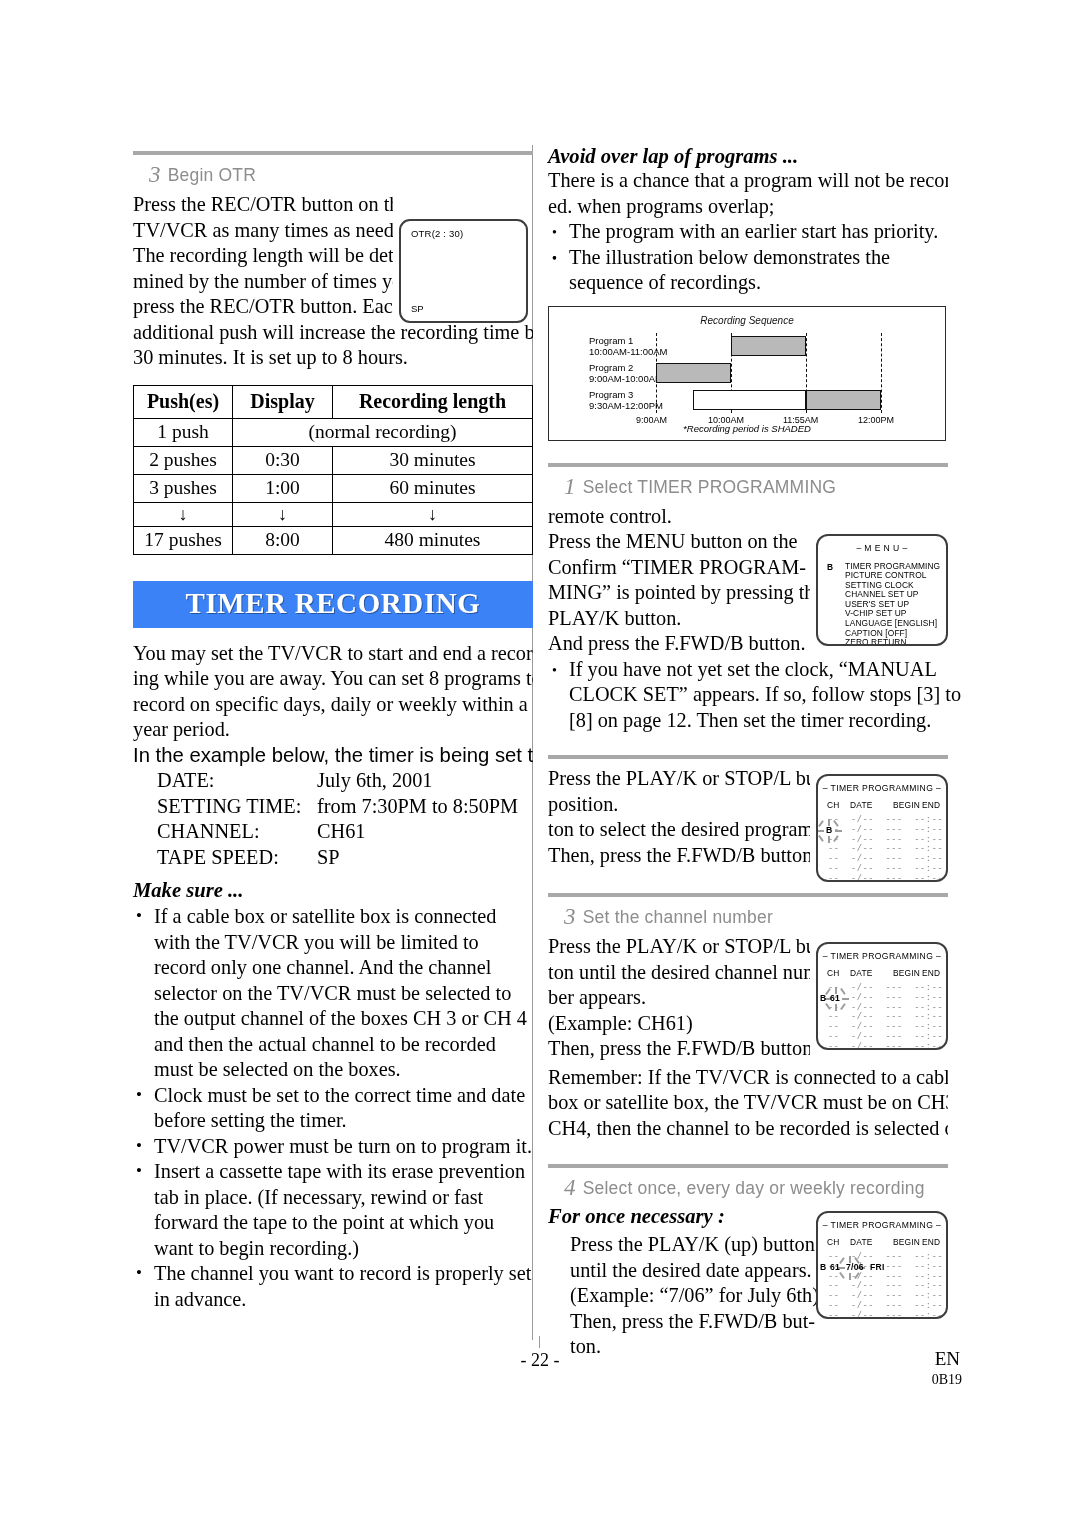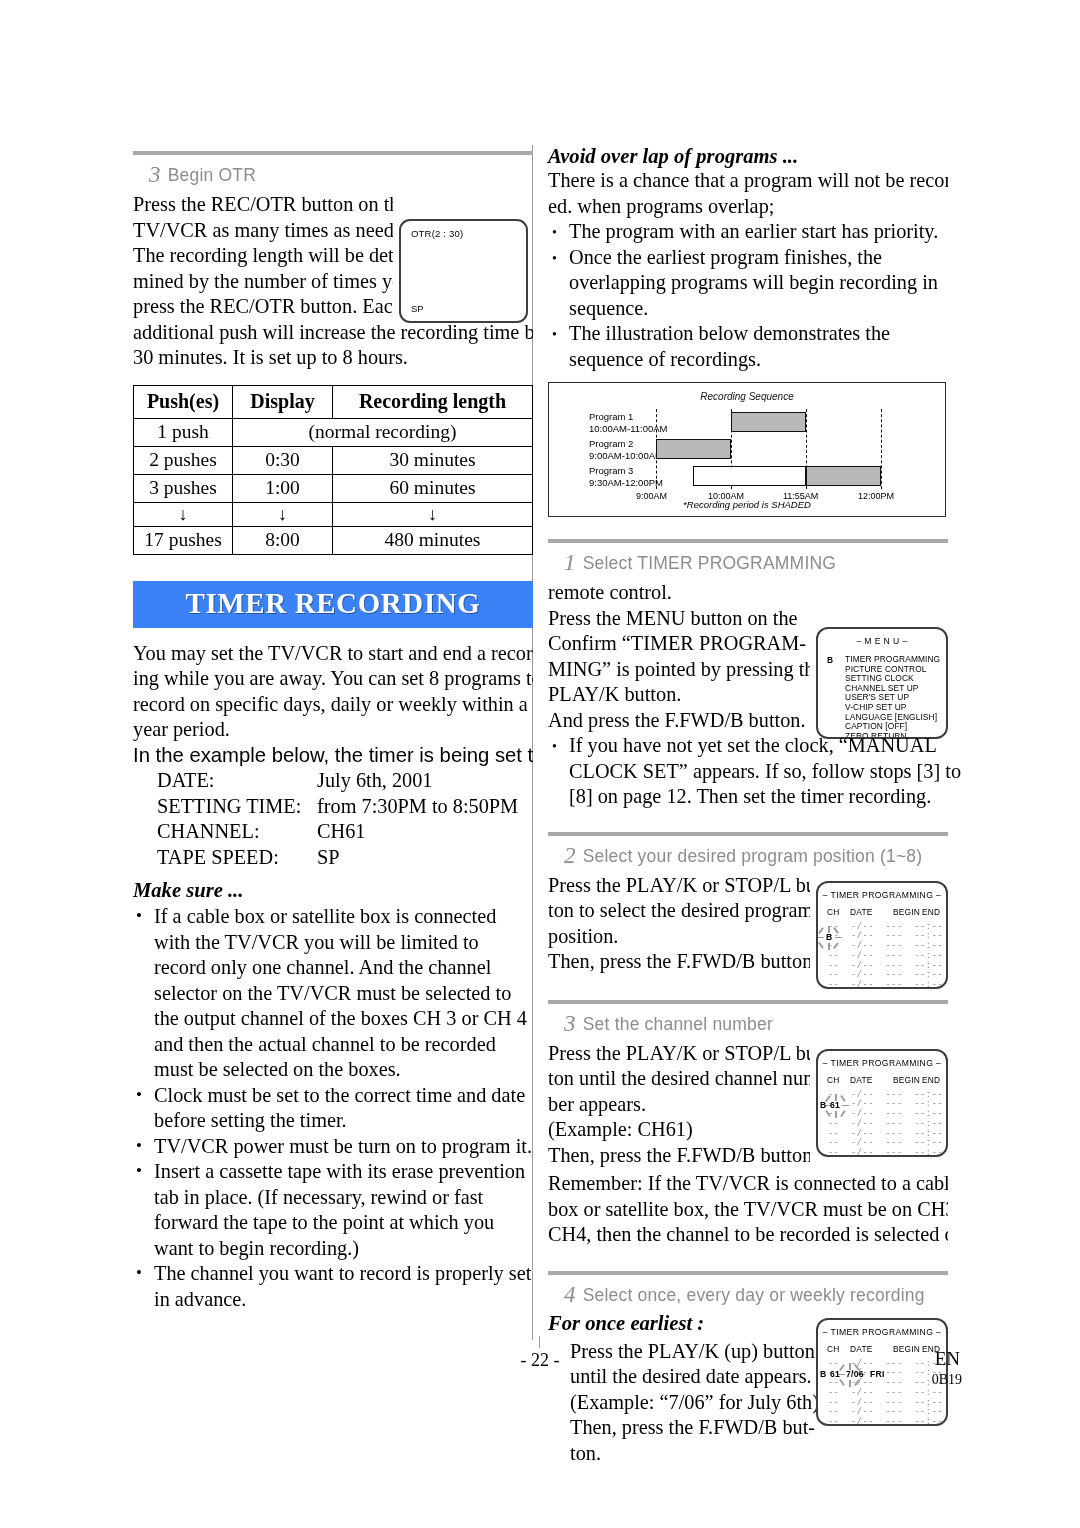--- a/index.html
+++ b/index.html
@@ -422,21 +422,21 @@
   </div>
 
   <div class="col-right">
 
     <p class="ital-head">Avoid over lap of programs ...</p>
     <p class="body">
       <span class="nowrapline">There is a chance that a program will not be record-</span>
       <span class="nowrapline">ed. when programs overlap;</span>
     </p>
     <p class="bull small"><span class="dot">•</span><span>The program with an earlier start has priority.</span></p>
-    <p class="bull small"><span class="dot">•</span><span>Once the earliest program finishes, the overlapping programs will begin recording in sequence.</span></p>
+    <p class="bull small"><span class="dot">•</span></p>
     <p class="bull small"><span class="dot">•</span><span>The illustration below demonstrates the sequence of recordings.</span></p>
 
     <div class="seqfig">
       <div class="seq-title">Recording Sequence</div>
 
       <div class="seq-tick" style="left:107px; top:26px; height:80px;"></div>
       <div class="seq-tick" style="left:182px; top:26px; height:80px;"></div>
       <div class="seq-tick" style="left:257px; top:26px; height:80px;"></div>
       <div class="seq-tick" style="left:332px; top:26px; height:80px;"></div>
 
@@ -466,21 +466,21 @@
 
       <div class="seq-foot">*Recording period is SHADED</div>
     </div>
 
     <div class="step-head" style="margin-top:16px;">
       <span class="step-rule"></span>
       <span class="step-line"><span class="step-num">1</span><span>Select  TIMER PROGRAMMING</span></span>
     </div>
 
     <div style="position:relative;">
-      <div class="osd" style="left:268px; top:30px; width:128px; height:108px;margin-top:17px;">
+      <div class="osd" style="left:268px; top:30px; width:128px; height:108px;">
         <div class="osd-title">– M E N U –</div>
         <div class="menu-cursor">B</div>
         <div class="menu-list">
           <div>TIMER PROGRAMMING</div>
           <div>PICTURE CONTROL</div>
           <div>SETTING CLOCK</div>
           <div>CHANNEL SET UP</div>
           <div>USER'S SET UP</div>
           <div>V-CHIP SET UP</div>
           <div>LANGUAGE  [ENGLISH]</div>
@@ -500,21 +500,20 @@
       <p class="bull small" style="width:400px;">
         <span class="dot">•</span>
         <span class="nowrapline">If you have not yet set the clock, “MANUAL</span>
         <span class="nowrapline">CLOCK SET” appears. If so, follow stops [3] to</span>
         <span class="nowrapline">[8] on page 12. Then set the timer recording.</span>
       </p>
     </div>
 
     <div class="step-head" style="margin-top:16px;">
       <span class="step-rule"></span>
-      <span class="step-line"><span class="step-num">2</span><span>Select your desired program position (1~8)</span></span>
     </div>
 
     <div style="position:relative;">
       <div class="osd" style="left:268px; top:8px; width:128px; height:104px;">
         <div class="osd-title">– TIMER PROGRAMMING –</div>
         <div class="tp-cols">
           <span style="left:0px;">CH</span>
           <span style="left:23px;">DATE</span>
           <span style="left:66px;">BEGIN</span>
           <span style="left:95px;">END</span>
@@ -534,22 +533,22 @@
           <i style="left:0px; top:10px; width:7px; height:1.5px;"></i>
           <i style="left:18px; top:10px; width:7px; height:1.5px;"></i>
           <i style="left:3px; top:15px; width:1.5px; height:7px; transform:rotate(-35deg);"></i>
           <i style="left:11px; top:16px; width:1.5px; height:7px;"></i>
           <i style="left:18px; top:15px; width:1.5px; height:7px; transform:rotate(35deg);"></i>
         </div>
         <div class="tp-cursor" style="left:8px; top:49px;">B</div>
       </div>
       <p class="body" style="width:262px;">
         <span class="nowrapline">Press the PLAY/K  or STOP/L  but-</span>
+        <span class="nowrapline">position.</span>
         <span class="nowrapline">ton to select the desired program</span>
-        <span class="nowrapline">position.</span>
         <span class="nowrapline">Then, press the F.FWD/B  button.</span>
       </p>
     </div>
 
     <div class="step-head" style="margin-top:19px;">
       <span class="step-rule"></span>
       <span class="step-line"><span class="step-num">3</span><span>Set the channel number</span></span>
     </div>
 
     <div style="position:relative;">
@@ -595,21 +594,21 @@
         <span class="nowrapline">CH4, then the channel to be recorded is selected on</span>
       </p>
     </div>
 
     <div class="step-head" style="margin-top:17px;">
       <span class="step-rule"></span>
       <span class="step-line"><span class="step-num">4</span><span>Select once, every day or weekly recording</span></span>
     </div>
 
     <div style="position:relative;">
-      <p class="ital-head">For once earliest :</p>
+      <p class="ital-head">For once necessary :</p>
       <div class="osd" style="left:268px; top:6px; width:128px; height:104px;">
         <div class="osd-title">– TIMER PROGRAMMING –</div>
         <div class="tp-cols">
           <span style="left:0px;">CH</span>
           <span style="left:23px;">DATE</span>
           <span style="left:66px;">BEGIN</span>
           <span style="left:95px;">END</span>
         </div>
         <div class="tp-grid">--  -/--  ---  --:--    --:-- --
 --  -/--  ---  --:--    --:-- --

